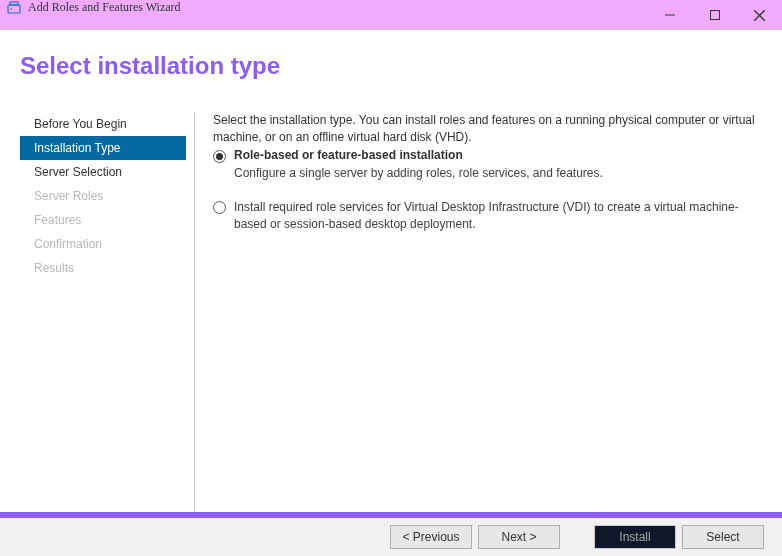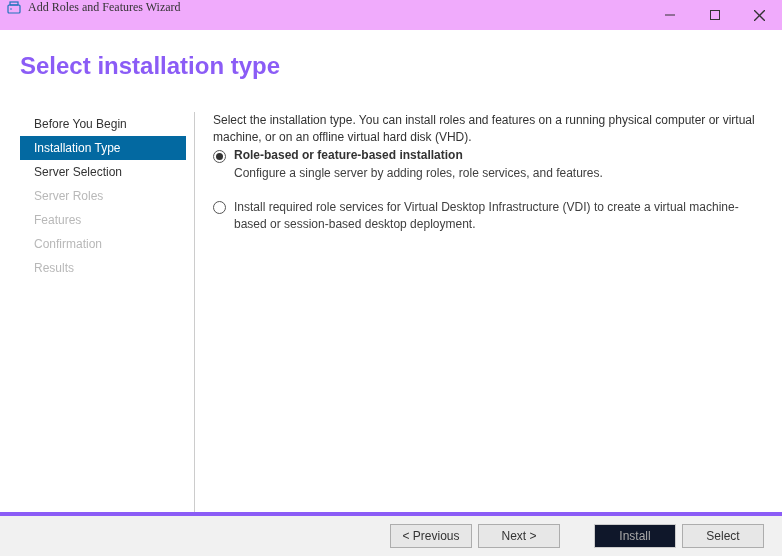--- a/index.html
+++ b/index.html
@@ -139,21 +139,21 @@
       margin-bottom: 3px;
     }
     .radio-desc {
       font-size: 12px;
       color: #404040;
       line-height: 1.4;
     }
     .footer {
       height: 44px;
       background: #f1f1f1;
-      border-top: 4px solid #8b5cf6;
+      border-top: 6px solid #8b5cf6;
       display: flex;
       align-items: center;
       justify-content: flex-end;
       padding-right: 18px;
       gap: 6px;
     }
     .footer-gap { width: 22px; }
     .btn {
       width: 82px;
       height: 24px;

